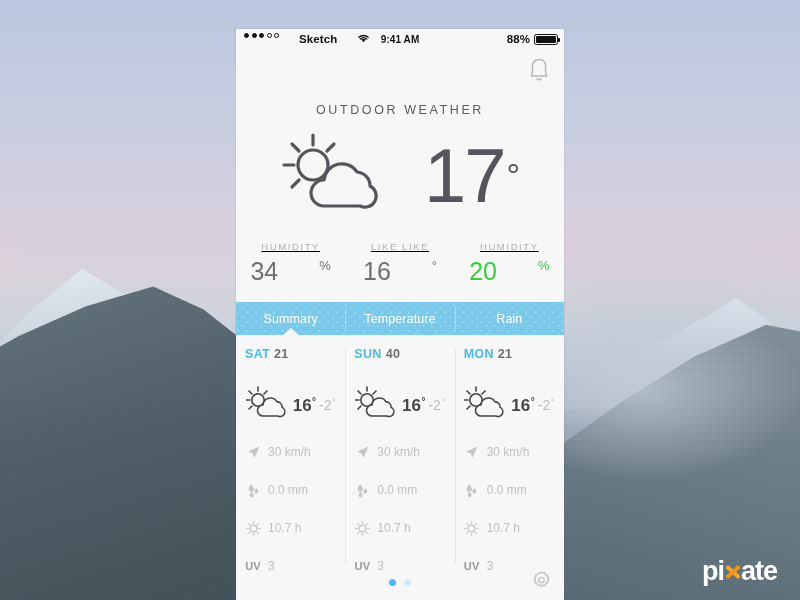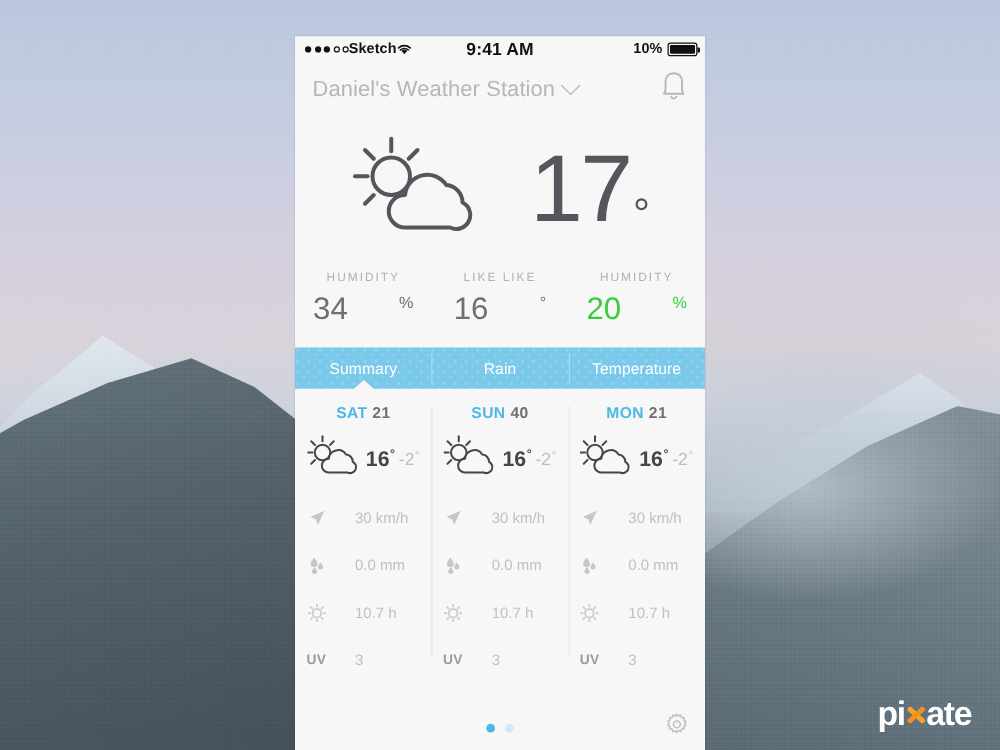--- a/index.html
+++ b/index.html
@@ -105,30 +105,30 @@
     overflow: hidden;
     box-shadow: 0 0 0 1px rgba(0,0,0,.05);
   }
 
   
   .statusbar {
     height: 20px; display: flex; align-items: center;
     padding: 0 6px 0 8px; font-size: 11.5px; color: #111;
     font-weight: bold; letter-spacing: .1px;
   }
-  .sb-left { display: flex; align-items: center; gap: 0; }
+  .sb-left { display: flex; align-items: flex-start; gap: 20px; }
   .sb-dots { display: flex; align-items: center; gap: 2.5px; }
   .sb-dots span {
     width: 5px; height: 5px; border-radius: 50%;
     border: 1px solid #111; display: block;
   }
   .sb-dots span.on { background: #111; }
   .sb-carrier { font-size: 11.5px; font-weight: bold; }
   .sb-time { position: absolute; left: 0; right: 0; text-align: center;
-             font-size: 14px; font-weight: bold; pointer-events: none; }
+             font-size: 10px; font-weight: bold; pointer-events: none; }
   .sb-right { margin-left: auto; display: flex; align-items: center; gap: 4px;
               position: relative; z-index: 2; }
   .sb-batt { position: relative; width: 24px; height: 11px;
              border: 1px solid #111; border-radius: 2.5px; padding: 1px; }
   .sb-batt i { display: block; height: 100%; width: 100%; background: #111; border-radius: 1px; }
   .sb-batt::after { content: ""; position: absolute; right: -3px; top: 3.5px;
                     width: 2px; height: 4px; background: #111; border-radius: 0 1px 1px 0; }
 
   
   .navbar {
@@ -152,28 +152,28 @@
     color: #5a5a5f; margin-top: 10px; font-weight: normal;
   }
 
   
   .current {
     display: flex; align-items: center; justify-content: center;
     gap: 34px; height: 118px; padding: 0 8px;
   }
   .cur-temp {
     font-size: 76px; color: #55555b; font-weight: normal;
-    line-height: 1; letter-spacing: -2px; display: flex; align-items: flex-end;
+    line-height: 1; letter-spacing: -2px; display: flex; align-items: center;
   }
   .cur-temp .deg {
     font-size: 34px; line-height: 1.05; margin-left: 2px; font-weight: normal;
   }
 
   
-  .stats { display: flex; padding: 6px 0 18px; }
+  .stats { display: flex; padding: 6px 0 18px; text-decoration: underline; }
   .stat { flex: 1; text-align: center; }
   .stat-label {
     font-size: 9.5px; letter-spacing: 1.6px; color: #b0b0b0; font-weight: normal;
   }
   .stat-value {
     margin-top: 7px; font-size: 25px; color: #6e6e73; font-weight: normal;
     display: inline-flex; align-items: flex-start; line-height: 1; gap: 40px;
   }
   .stat-value .sup { font-size: 13px; margin-left: 1px; line-height: 1.1; }
   .stat-value.green { color: #37cc3c; }
@@ -205,42 +205,42 @@
   
   .forecast { display: flex; padding: 12px 0 0; }
   .day {
     flex: 1; padding: 0 9px; position: relative;
   }
   .day + .day::before {
     content: ""; position: absolute; left: 0; top: 2px; bottom: 14px;
     width: 1px; background: #e6e6e6;
   }
   .day-head {
-    text-align: center; font-size: 12.5px; letter-spacing: .3px; margin-bottom: 9px;
+    text-align: left; font-size: 12.5px; letter-spacing: .3px; margin-bottom: 23px;
   }
   .day-name { color: #4ab9e8; font-weight: bold; }
   .day-num { color: #6e6e73; font-weight: bold; margin-left: 4px; }
 
   .day-temps {
     display: flex; align-items: center; justify-content: center;
     gap: 3px; height: 42px; margin-bottom: 6px;
   }
   .day-hi {
     font-size: 17px; color: #45454a; font-weight: bold;
     display: inline-flex; align-items: flex-start; line-height: 1;
   }
   .day-hi .deg { font-size: 10px; margin-left: .5px; }
   .day-lo {
     font-size: 14px; color: #bcbcbc; font-weight: normal;
     display: inline-flex; align-items: flex-start; line-height: 1;
   }
   .day-lo .deg { font-size: 9px; margin-left: .5px; }
 
   .metric {
-    display: flex; align-items: center; gap: 23px; height: 24px;
+    display: flex; align-items: center; gap: 7px; height: 24px;
     font-size: 12px; color: #c0c0c0; margin-top: 14px;
   }
   .metric .ico { width: 16px; display: flex; justify-content: center; flex: none; }
   .metric .uv-label {
     width: 16px; flex: none; font-size: 11px; font-weight: bold;
     color: #9a9a9f; letter-spacing: .2px; text-align: center;
   }
 
   
   .bottombar {
@@ -288,40 +288,37 @@
       <span style="display:inline-flex;">
         <svg width="13" height="10" viewBox="0 0 13 10" aria-hidden="true">
           <path d="M6.5 9.3 L4.2 6.6 a3.6 3.6 0 0 1 4.6 0 Z" fill="#111"></path>
           <path d="M1.9 4.3 a6.8 6.8 0 0 1 9.2 0" stroke="#111" stroke-width="1.4" fill="none" stroke-linecap="round"></path>
           <path d="M3.3 6.0 a4.8 4.8 0 0 1 6.4 0" stroke="#111" stroke-width="1.3" fill="none" stroke-linecap="round"></path>
         </svg>
       </span>
     </div>
     <div class="sb-time">9:41 AM</div>
     <div class="sb-right">
-      <span>10%</span>
+      <span>88%</span>
       <span class="sb-batt">
           <i></i>
         </span>
     </div>
   </div>
 
   <div class="navbar">
-    <div style="display:flex;align-items:center;">
-      <span class="nav-title">Daniel's Weather Station</span>
-      <span class="nav-caret"></span>
-    </div>
     <span class="nav-bell">
       <svg width="22" height="25" viewBox="0 0 22 25" aria-hidden="true">
         <path d="M11 2.6 C6.6 2.6 4.4 5.6 4.4 9.4 v6.2 c0 2.0 -1.1 2.6 -1.1 3.4 h15.4 c0 -0.8 -1.1 -1.4 -1.1 -3.4 V9.4 C17.6 5.6 15.4 2.6 11 2.6 Z" fill="none" stroke="#b6b6b6" stroke-width="1.5" stroke-linejoin="round"></path>
         <path d="M9.0 21.4 a2.1 2.1 0 0 0 4.0 0" fill="none" stroke="#b6b6b6" stroke-width="1.5" stroke-linecap="round"></path>
       </svg>
     </span>
   </div>
 
+  <div class="section-title">OUTDOOR WEATHER</div>
 
   <div class="current">
     <span>
       <svg width="108" height="88" viewBox="0 0 108 88" aria-hidden="true">
         <g fill="none" stroke="#55555b" stroke-width="3.2" stroke-linecap="round">
 
           <line x1="31" y1="5" x2="31" y2="15"></line>
           <line x1="10" y1="14" x2="17" y2="21"></line>
           <line x1="2" y1="35" x2="12" y2="35"></line>
           <line x1="10" y1="57" x2="17" y2="50"></line>
@@ -358,22 +355,22 @@
       <div class="stat-label">HUMIDITY</div>
       <div class="stat-value green">
         <span>20</span>
           <span class="sup">%</span>
       </div>
     </div>
   </div>
 
   <div class="tabs">
     <div class="tab active">Summary</div>
+    <div class="tab">Temperature</div>
     <div class="tab">Rain</div>
-    <div class="tab">Temperature</div>
   </div>
 
   <div class="forecast">
 
     <div class="day">
       <div class="day-head">
         <span class="day-name">SAT</span><span class="day-num">21</span>
       </div>
       <div class="day-temps">
         <span>

